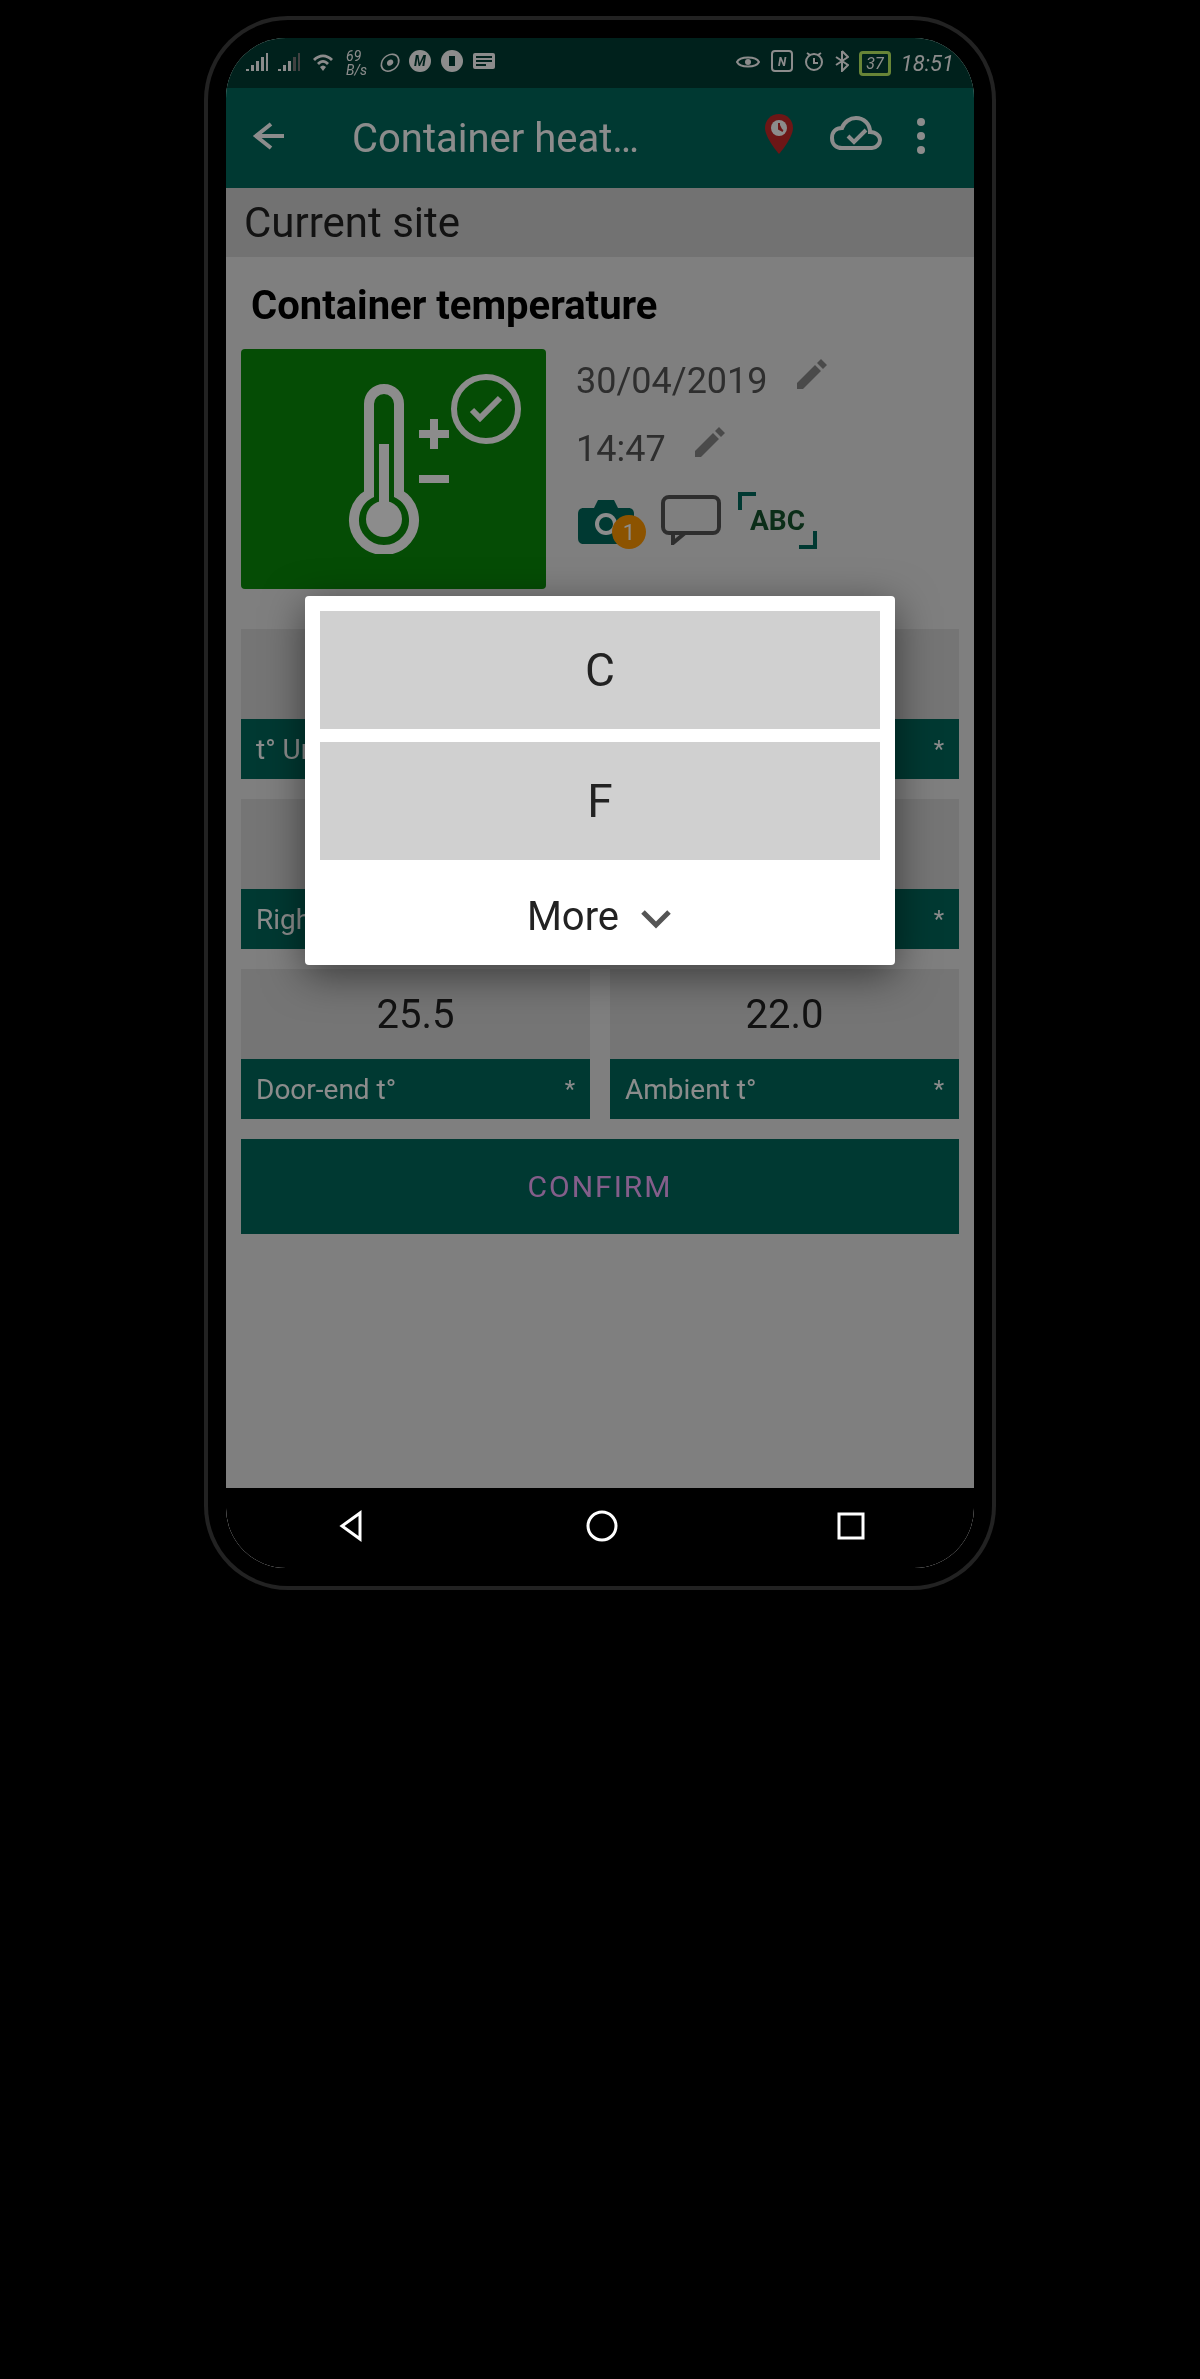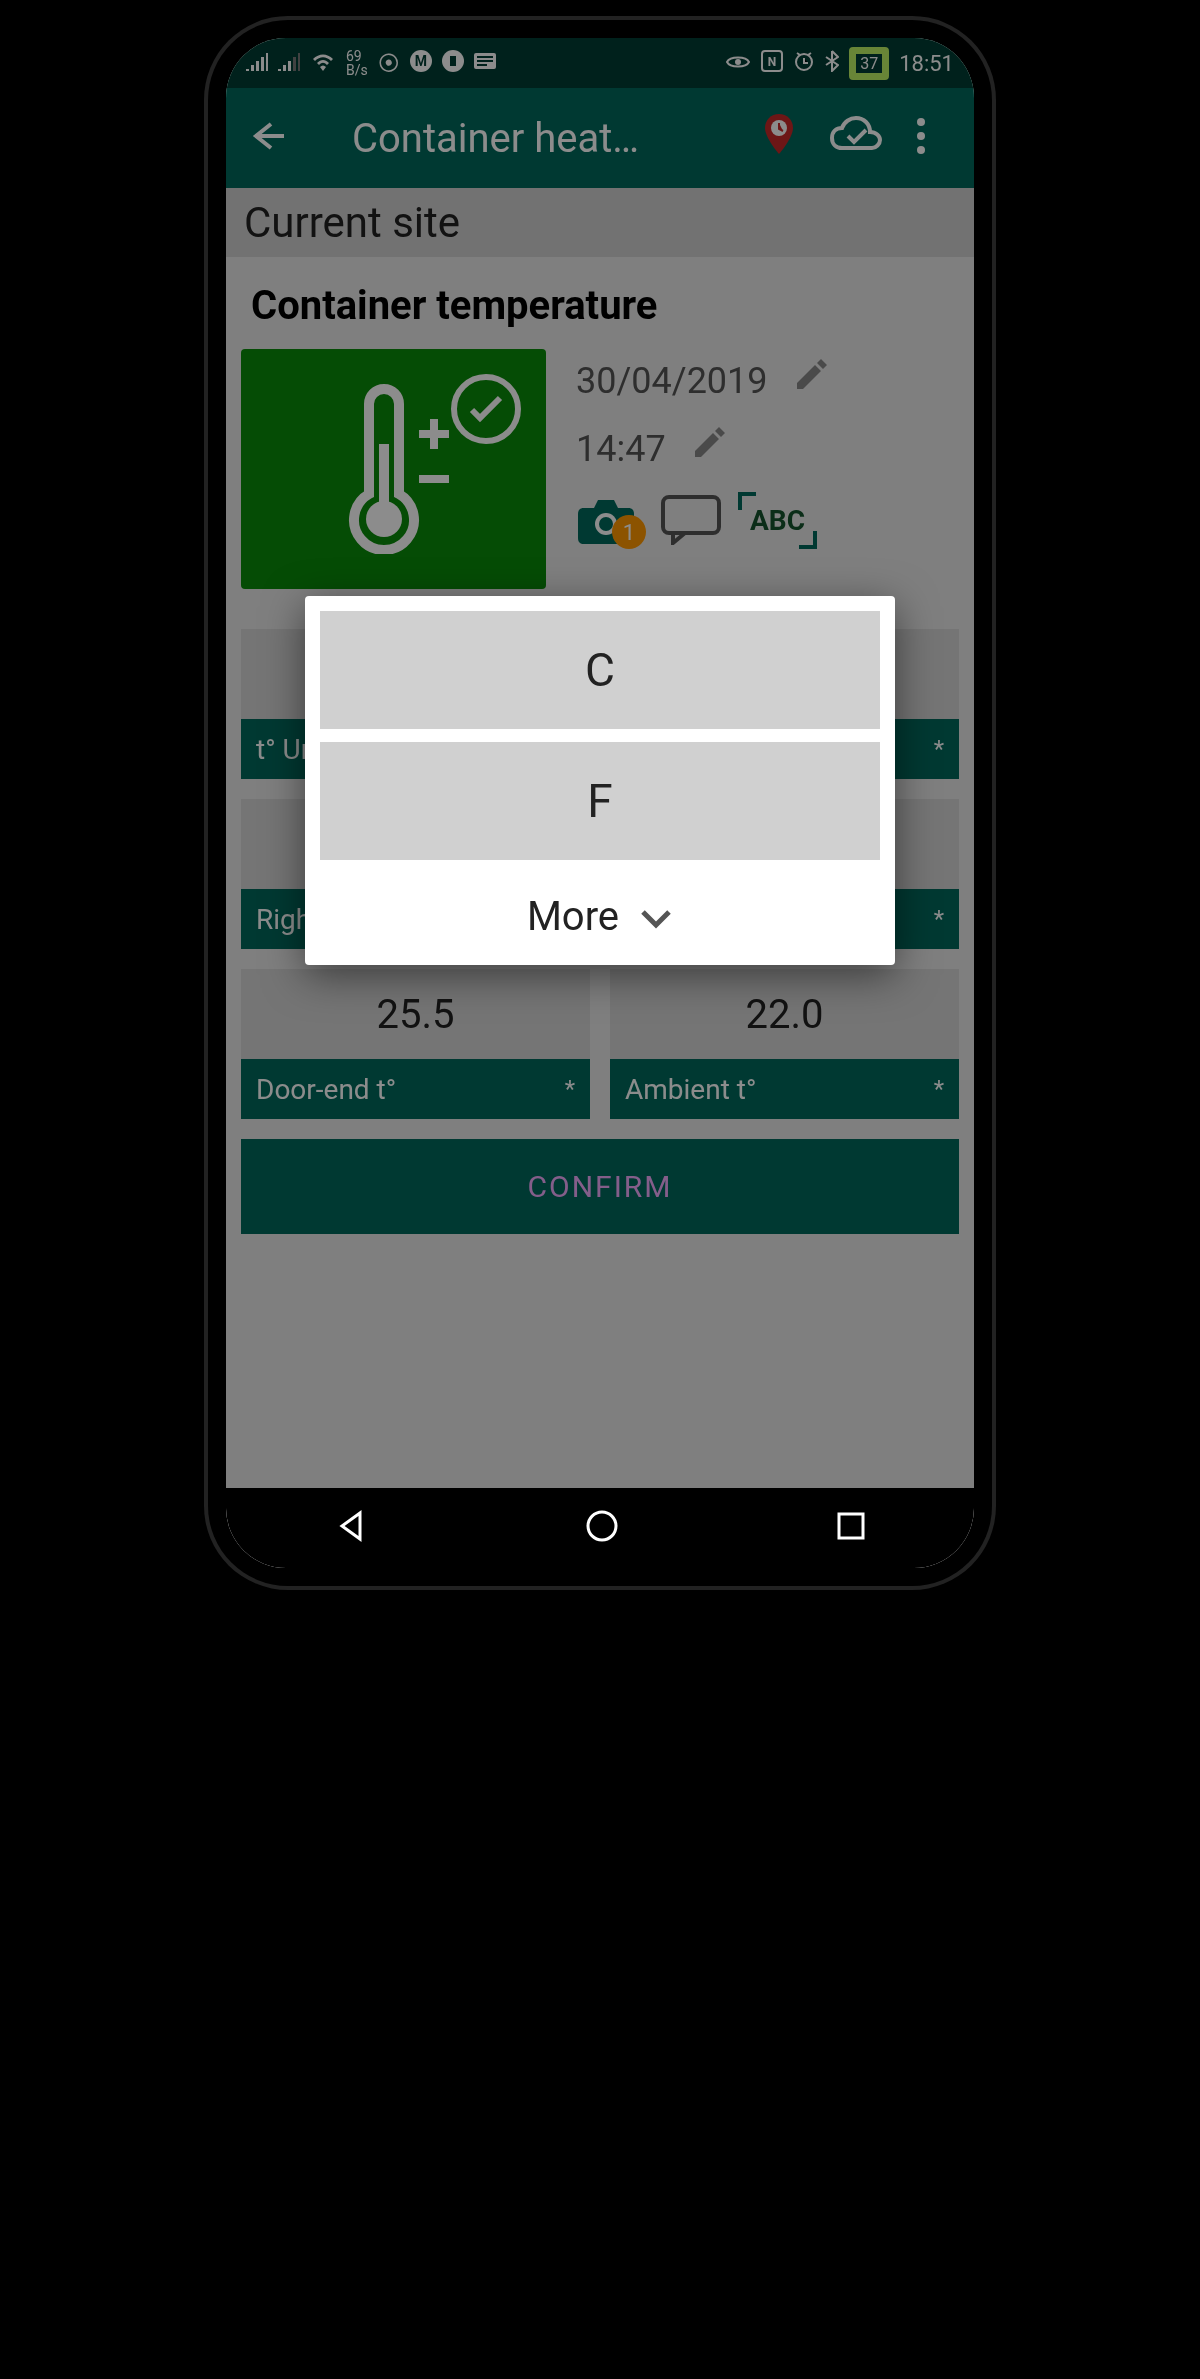--- a/index.html
+++ b/index.html
@@ -30,29 +30,30 @@
   
   .statusbar {
     height: 50px;
     background: #003d33;
     color: #fff;
     display: flex;
     align-items: center;
     justify-content: space-between;
     padding: 0 20px;
     font-size: 22px;
+    font-style: italic;
   }
   .statusbar .left, .statusbar .right {
     display: flex;
     align-items: center;
     gap: 10px;
   }
   .statusbar .small { font-size: 14px; line-height: 1; }
   .batt {
-    border: 7px solid #bef264;
+    border: 3px solid #bef264;
     border-radius: 4px;
     padding: 0 4px;
     font-size: 16px;
   }
   
   .appbar {
     height: 100px;
     background: #00695c;
     color: #fff;
     display: flex;

